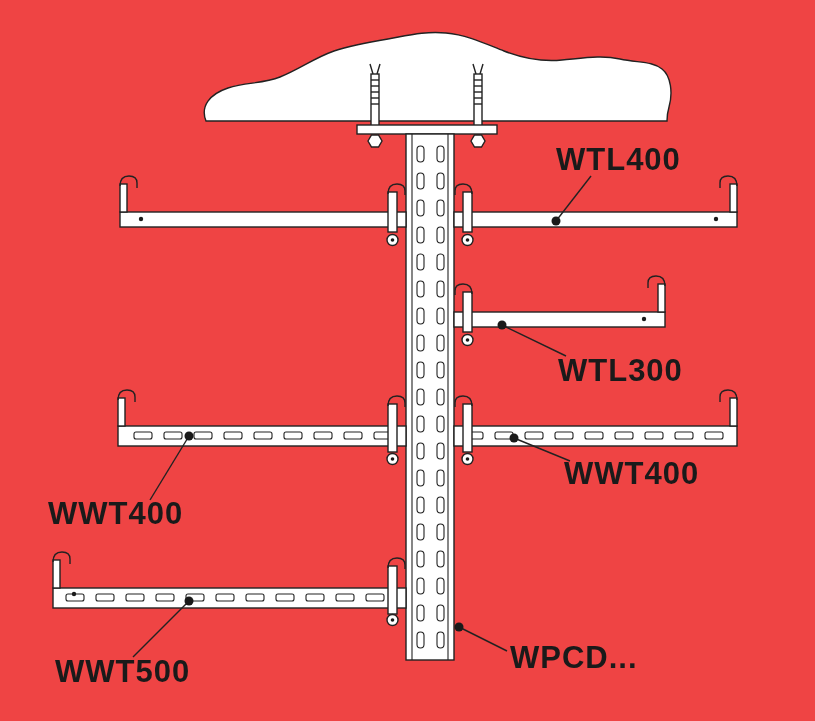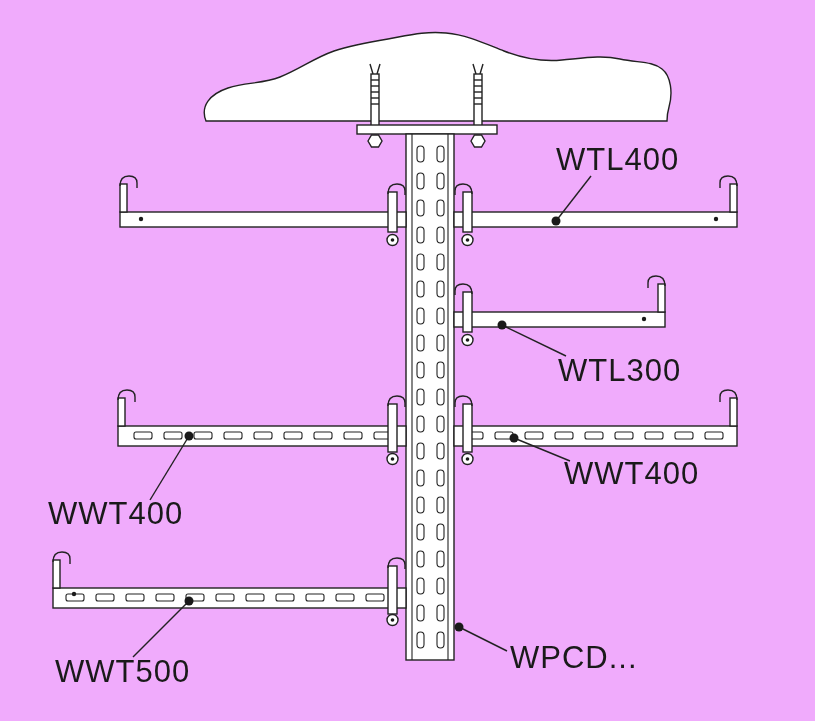--- a/index.html
+++ b/index.html
@@ -1,22 +1,23 @@
 <!DOCTYPE html>
 <html><head>
 <meta charset="utf-8">
 <style>
   html, body { margin: 0; padding: 0; background: #ffffff; }
   .frame {
     position: relative;
     width: 815px;
     height: 721px;
-    background: #f0abfc;
+    background: #ef4444;
     overflow: hidden;
     font-family: "Liberation Sans", sans-serif;
+    font-weight: bold;
   }
   svg { display: block; }
   .ln   { fill: #ffffff; stroke: #222222; stroke-width: 1.4; }
   .thin { stroke-width: 1.1; }
   .nofill { fill: none; }
   .solid  { fill: #1a1a1a; stroke: none; }
   .leader { stroke: #222222; stroke-width: 1.4; fill: none; }
   .lbl {
     font-family: "Liberation Sans", sans-serif;
     font-size: 31px;

